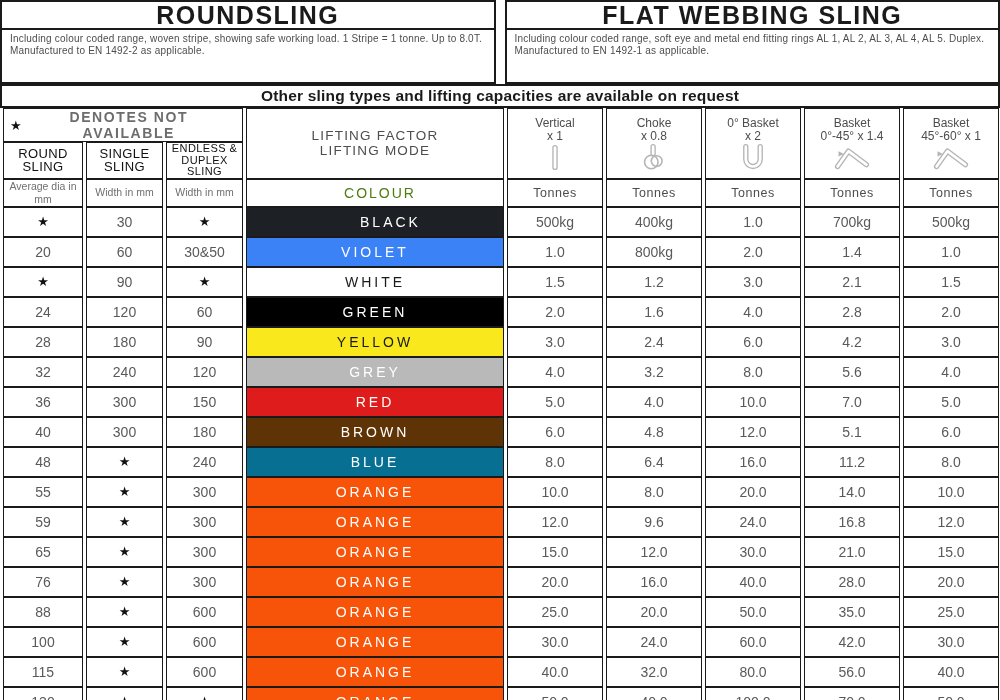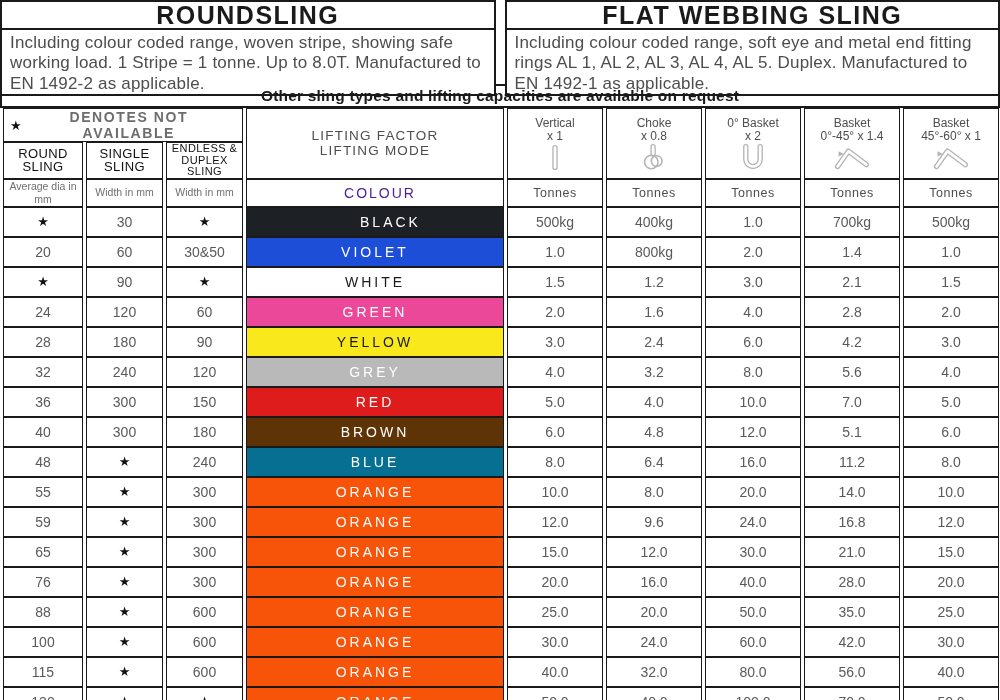--- a/index.html
+++ b/index.html
@@ -14,21 +14,21 @@
   
   .top-grid { display: grid; grid-template-columns: 1fr 1fr; column-gap: 9px; height: 84px; }
   .panel { border: 2px solid #1a1a1a; display: flex; flex-direction: column; background: #fff; }
   .panel-title {
     height: 28px; line-height: 26px; text-align: center;
     font-weight: bold; font-size: 25px; letter-spacing: 1.5px;
     border-bottom: 2px solid #1a1a1a;
   }
   .panel-desc {
     flex: 1; padding: 3px 8px 0 8px;
-    font-size: 17px; line-height: 1.2; color: #4d4d4d; letter-spacing: 0.2px;
+    font-size: 10px; line-height: 1.2; color: #4d4d4d; letter-spacing: 0.2px;
   }
 
   
   .banner {
     border: 2px solid #1a1a1a; border-top-width: 2px;
     height: 24px; line-height: 20px; text-align: center;
     font-weight: bold; font-size: 15.5px; letter-spacing: 0.2px;
     background: #fff;
   }
 
@@ -175,21 +175,21 @@
       </tr>
       <tr class="hr2">
         <th class="col-title">ROUND SLING</th>
         <th class="col-title">SINGLE SLING</th>
         <th class="col-title small">ENDLESS &amp; DUPLEX SLING</th>
       </tr>
       <tr class="hr3">
         <th class="sub">Average dia in mm</th>
         <th class="sub">Width in mm</th>
         <th class="sub">Width in mm</th>
-        <th class="factor-cell" style="font-size:14px; color:#4c1d95; letter-spacing:2px;padding-left:10px;">COLOUR</th>
+        <th class="factor-cell" style="font-size:14px; color:#4d7c0f; letter-spacing:2px;padding-left:10px;">COLOUR</th>
         <th class="unit">Tonnes</th>
         <th class="unit">Tonnes</th>
         <th class="unit">Tonnes</th>
         <th class="unit">Tonnes</th>
         <th class="unit">Tonnes</th>
       </tr>
     </thead>
     <tbody>
         <tr>
           <td class="star-cell">★</td>
@@ -199,21 +199,21 @@
           <td class="num">500kg</td>
           <td class="num">400kg</td>
           <td class="num">1.0</td>
           <td class="num">700kg</td>
           <td class="num">500kg</td>
         </tr>
         <tr>
           <td class="num">20</td>
           <td class="num">60</td>
           <td class="num">30&amp;50</td>
-          <td class="colour-band" style="background: #1d4ed8; color: rgb(255, 255, 255); margin-top: 16px;">VIOLET</td>
+          <td class="colour-band" style="background: #3b82f6; color: rgb(255, 255, 255); margin-top: 16px;">VIOLET</td>
           <td class="num">1.0</td>
           <td class="num">800kg</td>
           <td class="num">2.0</td>
           <td class="num">1.4</td>
           <td class="num">1.0</td>
         </tr>
         <tr>
           <td class="star-cell">★</td>
           <td class="num">90</td>
           <td class="star-cell">★</td>
@@ -221,21 +221,21 @@
           <td class="num">1.5</td>
           <td class="num">1.2</td>
           <td class="num">3.0</td>
           <td class="num">2.1</td>
           <td class="num">1.5</td>
         </tr>
         <tr>
           <td class="num">24</td>
           <td class="num">120</td>
           <td class="num">60</td>
-          <td class="colour-band" style="background: #ec4899; color: rgb(255, 255, 255);">GREEN</td>
+          <td class="colour-band" style="background: #000000; color: rgb(255, 255, 255);">GREEN</td>
           <td class="num">2.0</td>
           <td class="num">1.6</td>
           <td class="num">4.0</td>
           <td class="num">2.8</td>
           <td class="num">2.0</td>
         </tr>
         <tr>
           <td class="num">28</td>
           <td class="num">180</td>
           <td class="num">90</td>

